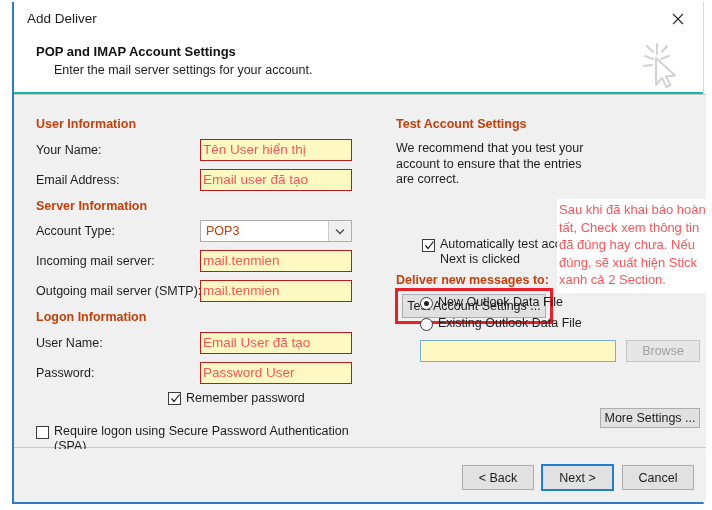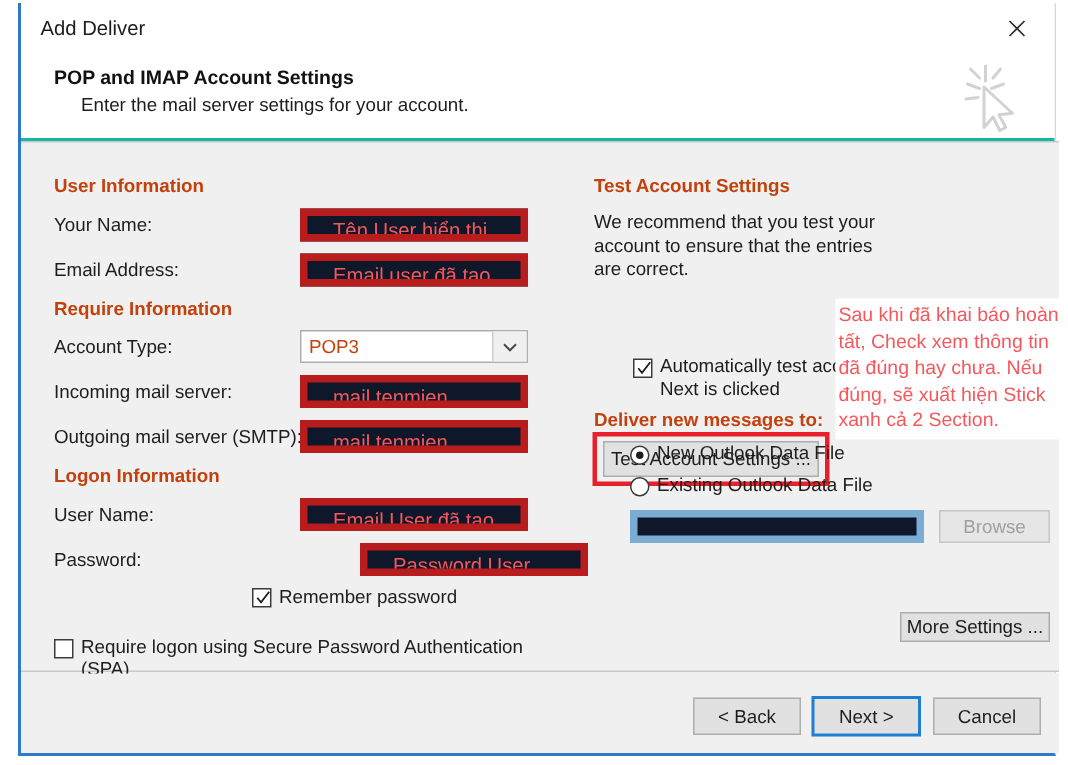--- a/index.html
+++ b/index.html
@@ -112,27 +112,27 @@
   }
   .fld-label {
     position: absolute;
     font-size: 12.5px;
     color: #1d1d1d;
     white-space: nowrap;
   }
   .txtbox {
     position: absolute;
     height: 22px;
-    background: #0f172a;
-    border: 5px solid #b91c1c;
+    background: #fef9c3;
+    border: 1px solid #b91c1c;
     box-sizing: border-box;
     font-size: 13.5px;
     color: #f4585c;
     line-height: 20px;
-    padding-left: 17px;
+    padding-left: 2px;
     white-space: nowrap;
     overflow: hidden;
   }
 
   
   #combo-accounttype {
     position: absolute;
     left: 186px;
     top: 217px;
     width: 152px;
@@ -281,21 +281,21 @@
   <div id="content">
 
     <div class="sect-head" style="left:22px; top:22px;">User Information</div>
 
     <div class="fld-label" style="left:22px; top:48px;">Your Name:</div>
     <div class="txtbox" style="left:186px; top:44px; width:152px;">Tên User hiển thị</div>
 
     <div class="fld-label" style="left:22px; top:78px;">Email Address:</div>
     <div class="txtbox" style="left:186px; top:74px; width:152px;">Email user đã tạo</div>
 
-    <div class="sect-head" style="left:22px; top:104px;">Require Information</div>
+    <div class="sect-head" style="left:22px; top:104px;">Server Information</div>
 
     <div class="fld-label" style="left:22px; top:129px;">Account Type:</div>
     <div id="combo-accounttype" style="top:125px;">
       <div class="cval">POP3</div>
       <div id="combo-arrow">
         <svg width="10" height="7" viewBox="0 0 10 7">
           <path d="M1 1.5 L5 5.5 L9 1.5" stroke="#4a4a4a" stroke-width="1.3" fill="none"></path>
         </svg>
       </div>
     </div>
@@ -305,21 +305,21 @@
 
     <div class="fld-label" style="left:22px; top:189px;">Outgoing mail server (SMTP):</div>
     <div class="txtbox" style="left:186px; top:185px; width:152px;">mail.tenmien</div>
 
     <div class="sect-head" style="left:22px; top:215px;">Logon Information</div>
 
     <div class="fld-label" style="left:22px; top:241px;">User Name:</div>
     <div class="txtbox" style="left:186px; top:237px; width:152px;">Email User đã tạo</div>
 
     <div class="fld-label" style="left:22px; top:271px;">Password:</div>
-    <div class="txtbox" style="left:186px; top:267px; width:152px;margin-left:40px;">Password User</div>
+    <div class="txtbox" style="left:186px; top:267px; width:152px;">Password User</div>
 
     <div class="cb-box" style="left:154px; top:297px;">
       <span>
         <svg width="11" height="11" viewBox="0 0 11 11">
           <path d="M1.5 5.5 L4 8.5 L9.5 1.5" stroke="#1d1d1d" stroke-width="1.2" fill="none"></path>
         </svg>
       </span>
     </div>
     <div class="cb-label" style="left:172px; top:296px;">Remember password</div>
 

